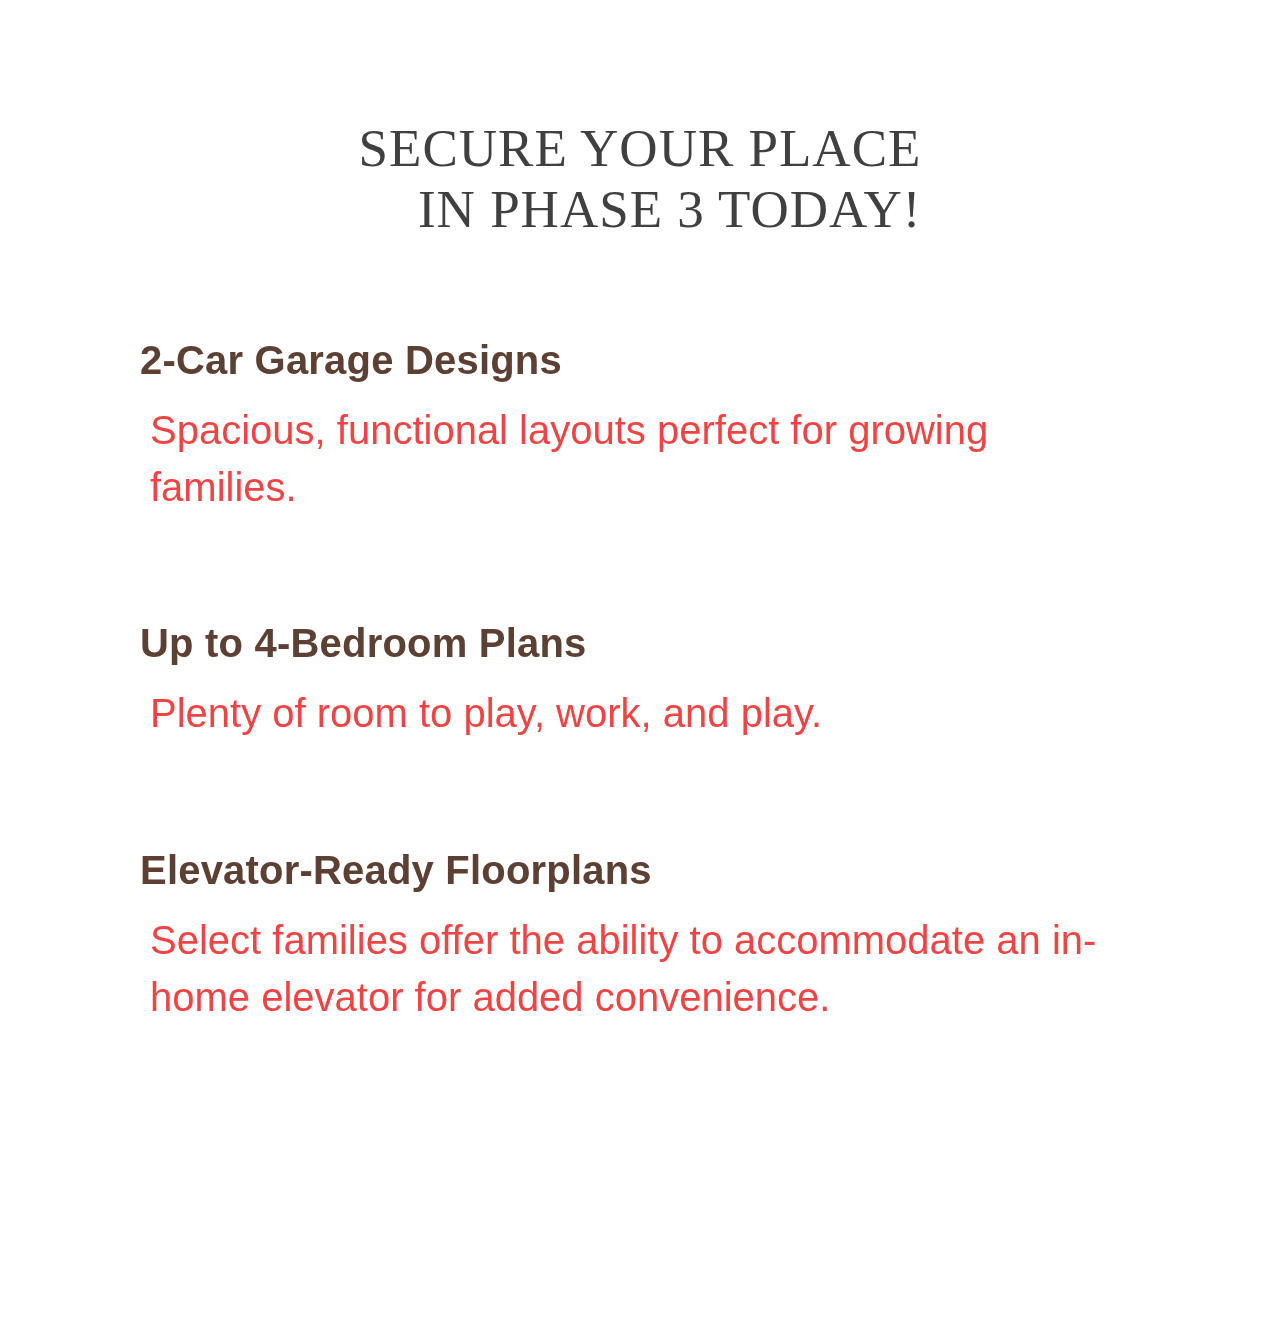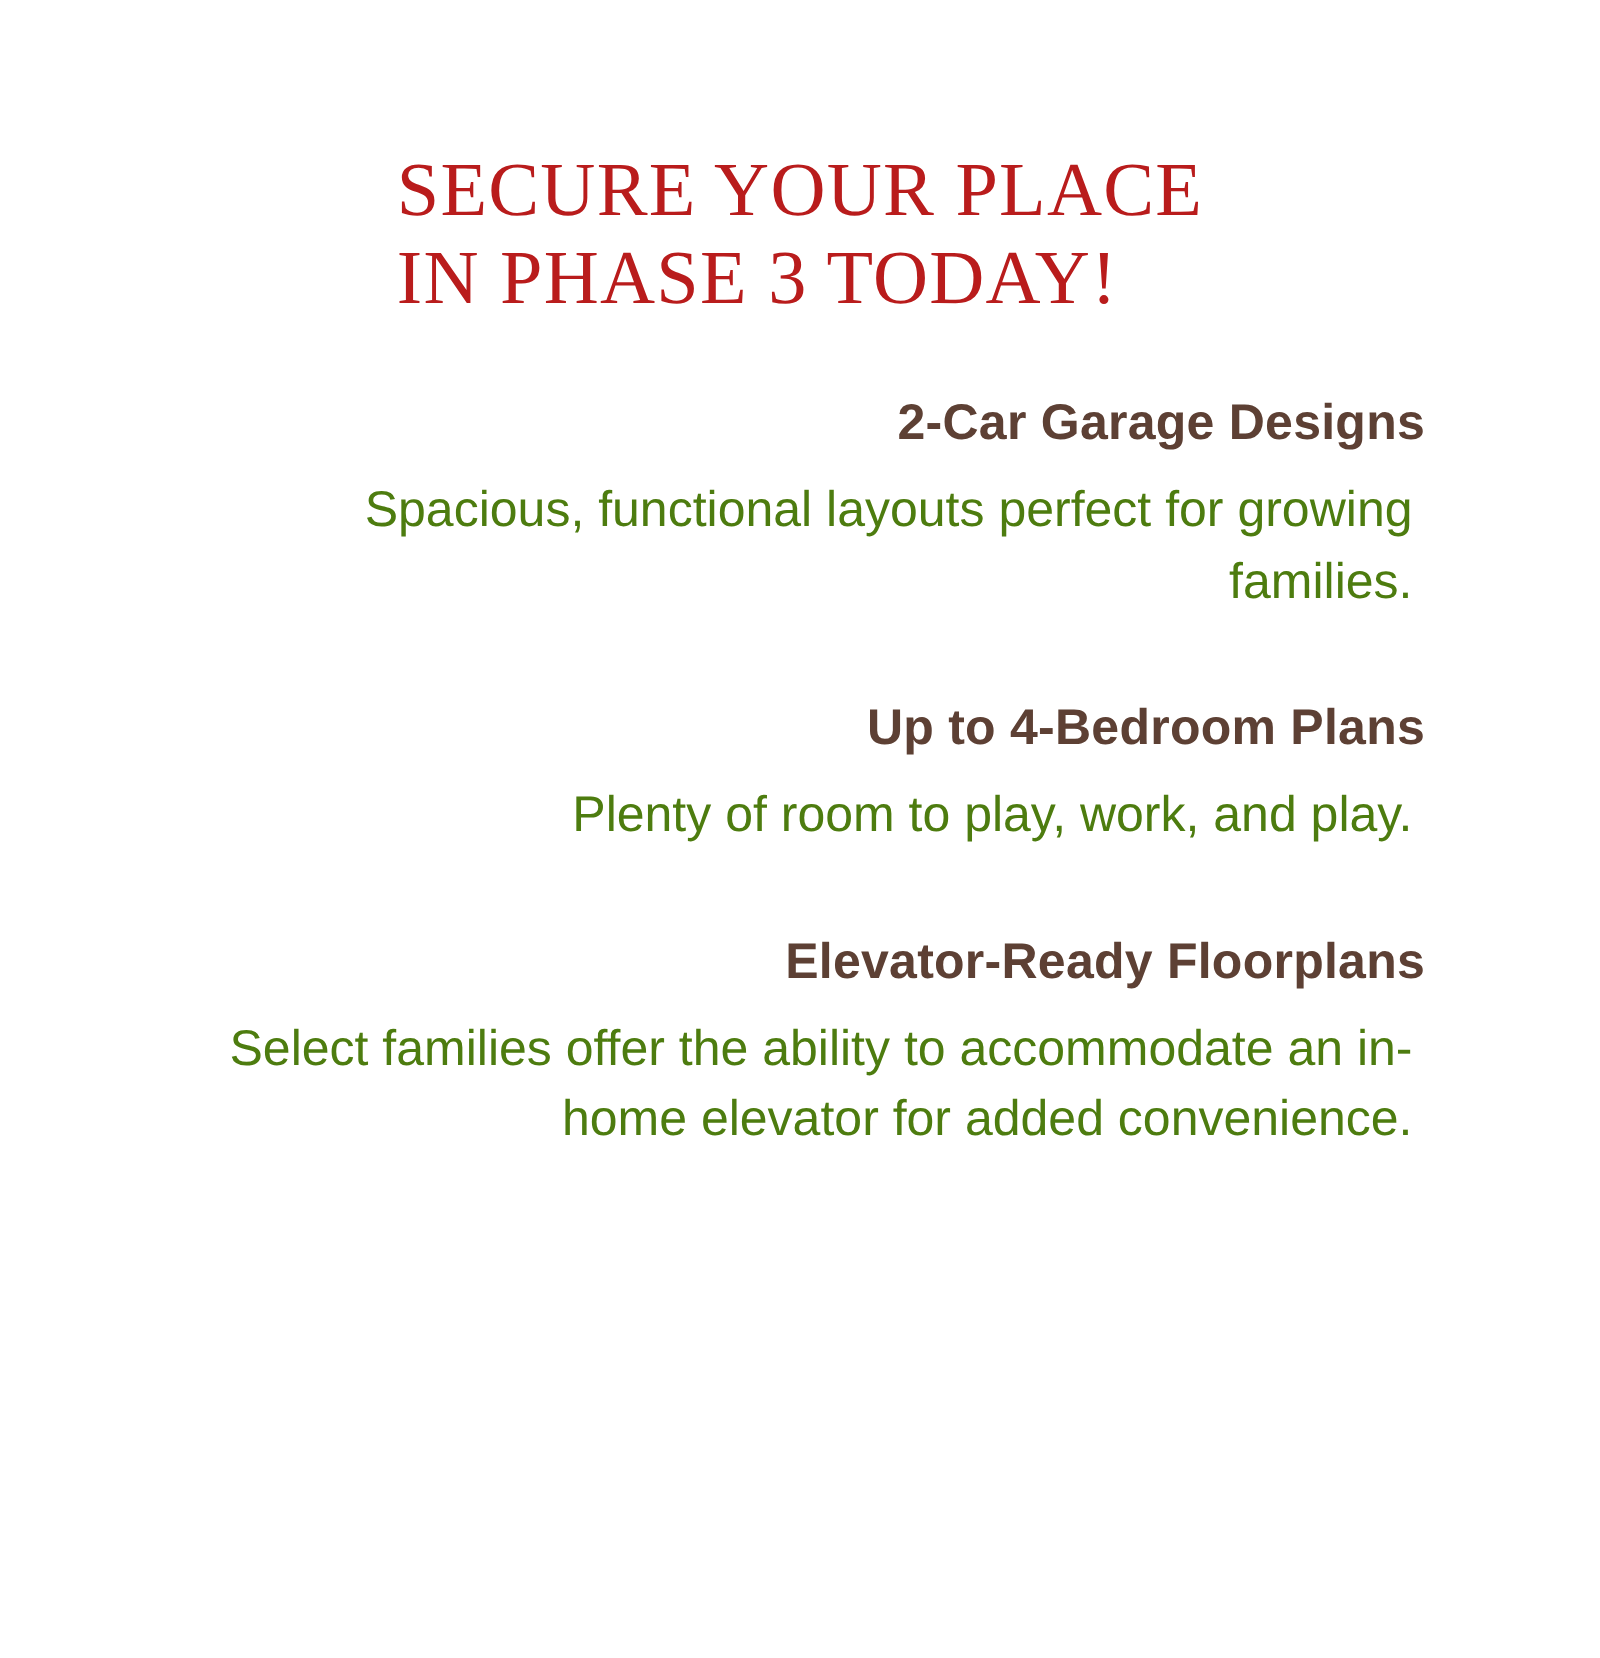--- a/index.html
+++ b/index.html
@@ -20,63 +20,64 @@
     display: flex;
     flex-direction: column;
     align-items: center;
     padding: 0 120px;
   }
   .headline {
     margin: 0;
     padding-top: 118px;
     font-family: "Liberation Serif", "DejaVu Serif", serif;
     font-weight: 400;
-    font-size: 61px;
+    font-size: 53px;
     line-height: 1.15;
     letter-spacing: 1px;
-    color: #b91c1c;
-    text-align: left;
+    color: #404040;
+    text-align: right;
     max-width: 1000px;
   }
   .headline .line {
     display: block;
     white-space: nowrap;
   }
   .features {
     width: 100%;
     max-width: 1000px;
     margin-top: 56px;
     display: flex;
     flex-direction: column;
     align-items: center;
   }
   .feature {
     width: 100%;
-    text-align: right;
+    text-align: left;
     margin-bottom: 64px;
+    margin-top: 40px;
   }
   .feature:last-child {
     margin-bottom: 0;
   }
   .feature-title {
     margin: 0 0 18px 0;
     font-family: "Liberation Sans", sans-serif;
     font-weight: 700;
     font-size: 40px;
     line-height: 1.2;
     color: #5d4034;
     letter-spacing: 0.2px;
   }
   .feature-desc {
     margin: 0 auto;
     font-family: "Liberation Sans", sans-serif;
     font-weight: 400;
     font-size: 40px;
     line-height: 1.42;
-    color: #4d7c0f;
+    color: #ef4444;
     max-width: 980px;
   }
 </style>
 </head>
 <body>
 
 <div class="page">
 
   <h1 class="headline">
     <span class="line">SECURE YOUR PLACE</span>

